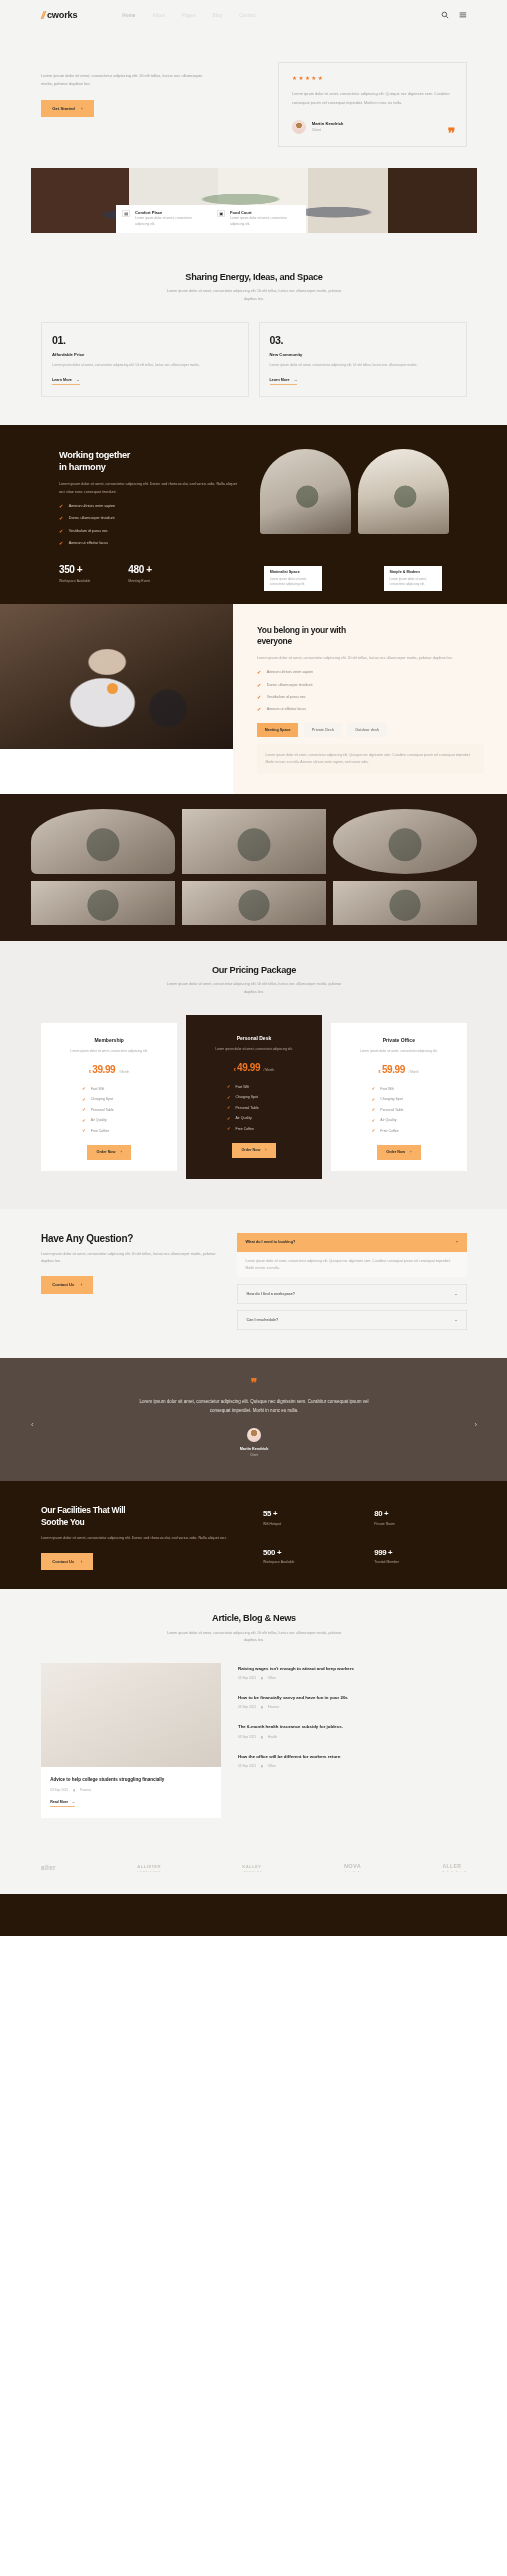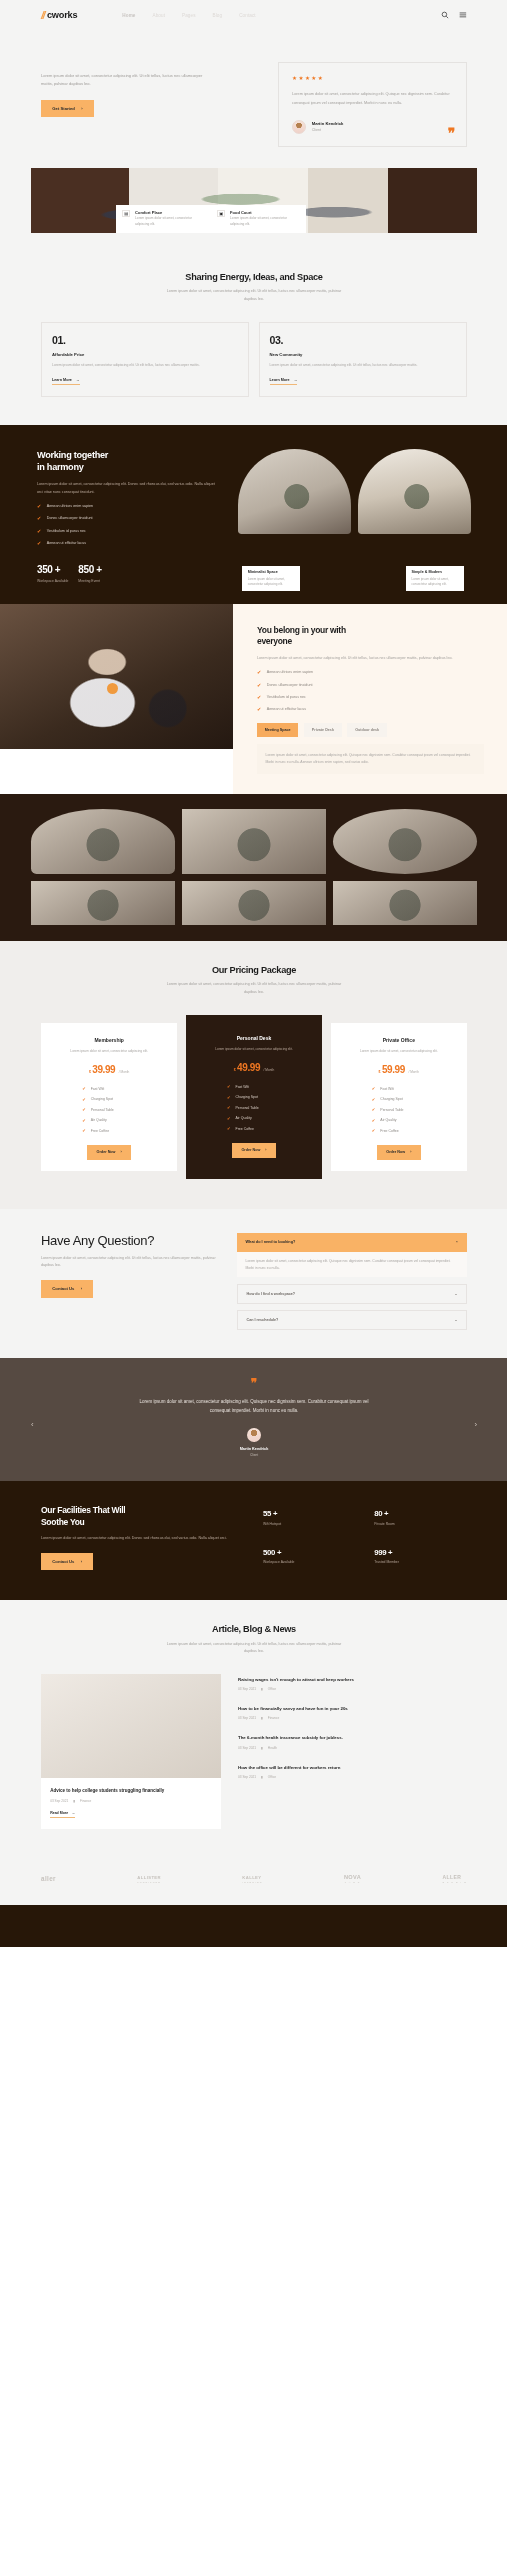--- a/index.html
+++ b/index.html
@@ -62,27 +62,27 @@
   .c3.dark .c3-n{color:#fff}
   .c3-t{font-size:4.2px;font-weight:700;margin-top:5.6px;color:#1f1f1f}
   .c3.dark .c3-t{color:#fff}
   .c3-d{font-size:3.4px;line-height:2;color:#a9a6a3;margin-top:5px}
   .c3.dark .c3-d{color:#b8a79a}
   .lm{display:inline-flex;gap:4.2px;align-items:center;font-size:3.7px;font-weight:700;color:#1f1f1f;
       border-bottom:0.7px solid #f0b878;padding-bottom:2.1px;margin-top:9.2px;cursor:pointer}
   .c3.dark .lm{color:#fff}
 
   
-  .work{background:#271708;padding:24px 37px 21px;display:flex;gap:21px;color:#fff}
+  .work{background:#271708;padding:24px 59px 21px;display:flex;gap:21px;color:#fff}
   .work-l{width:180px}
   .h2w{font-size:9.2px;line-height:1.34;font-weight:700;letter-spacing:-0.3px}
   .work-d{font-size:3.7px;line-height:2.1;color:#bbaa9c;margin-top:7.8px}
   .ck{display:flex;align-items:center;gap:5.6px;font-size:3.7px;color:#d7ccc3;margin-top:6.3px}
   .ck i{color:#ef7722;font-style:normal;font-size:5px}
-  .stats{display:flex;gap:10px;margin-top:18.3px}
+  .stats{display:flex;gap:38px;margin-top:18.3px}
   .st-n{font-size:10px;font-weight:700;letter-spacing:-0.4px;color:#fff}
   .st-l{font-size:3.4px;color:#b0a094;margin-top:3.5px}
   .work-r{flex:1;display:flex;gap:7px;position:relative;align-items:flex-start}
   .arch{flex:1;height:85px;border-radius:85px 85px 5.6px 5.6px;overflow:hidden;position:relative}
   .arch.a{background:linear-gradient(160deg,#d9d2c8,#b7ada0 55%,#6f6257)}
   .arch.b{background:linear-gradient(170deg,#efeae2,#cdc3b4 50%,#8b7f70)}
   .arch:after{content:"";position:absolute;inset:0;
      background:radial-gradient(circle at 52% 56%,rgba(45,60,40,.5) 0 16%,transparent 17%)}
   .mini{position:absolute;background:#fff;padding:4.2px 5.6px;width:58px;z-index:4}
   .mini.m1{left:4.2px;bottom:-8.5px}
@@ -136,21 +136,21 @@
   .feats{margin-top:10.6px;display:flex;flex-direction:column;gap:5.6px;align-items:center}
   .ft{display:flex;align-items:center;gap:5px;font-size:3.5px;color:#8e8a86;width:54px}
   .pc.feat .ft{color:#d7ccc3}
   .ft i{color:#ef7722;font-style:normal;font-size:4.2px}
   .obtn{margin-top:11.3px;display:inline-flex;align-items:center;gap:5px;background:#f9b265;
         font-size:3.7px;font-weight:700;color:#2b2b2b;padding:5.6px 9.2px;border:0;cursor:pointer}
 
   
   .quest{background:#f4f4f3;padding:24px 41px 28px;display:flex;gap:20px}
   .ql{width:176px}
-  .h2q{font-size:13px;font-weight:400;letter-spacing:-0.3px;color:#1c1c1c}
+  .h2q{font-size:10px;font-weight:700;letter-spacing:-0.3px;color:#1c1c1c}
   .ql-d{font-size:3.7px;line-height:2.05;color:#a3a09d;margin-top:7px}
   .qr{flex:1}
   .acc{background:#f9b265;color:#2b2b2b;font-size:3.8px;font-weight:700;padding:7px 8.5px;
        display:flex;justify-content:space-between;align-items:center;cursor:pointer}
   .acc-b{background:#faf8f6;padding:6.3px 8.5px;font-size:3.4px;line-height:1.9;color:#a9a6a3}
   .acc2{background:#f4f4f3;border:0.7px solid #e6e3e1;color:#6f6a66;font-size:3.7px;font-weight:700;
         padding:7px 8.5px;display:flex;justify-content:space-between;align-items:center;margin-top:6.3px;cursor:pointer}
 
   
   .testi{background:#564a42;padding:21px 41px 24px;text-align:center;color:#fff;position:relative}
@@ -158,21 +158,21 @@
   .t-txt{font-size:4.5px;line-height:2;color:#e8e2dd;margin:10px auto 0;max-width:233px}
   .t-av{width:14px;height:14px;border-radius:50%;margin:12.7px auto 0;background:
       radial-gradient(circle at 50% 36%,#b5814f 0 28%,transparent 29%),
       linear-gradient(#f6e2d8,#efd2c9)}
   .t-name{font-size:3.8px;font-weight:700;margin-top:5px}
   .t-role{font-size:3.2px;color:#c3bab3;margin-top:2.1px}
   .arrow{position:absolute;top:50%;font-size:7.8px;color:#cdc4bd;cursor:pointer}
   .arrow.l{left:31px}.arrow.r{right:31px}
 
   
-  .fac{background:#271708;padding:24px 41px 30px;display:flex;gap:28px;color:#fff}
+  .fac{background:#271708;padding:24px 41px 19px;display:flex;gap:28px;color:#fff}
   .fl{width:194px}
   .h2f{font-size:8.5px;line-height:1.35;font-weight:700;letter-spacing:-0.3px}
   .fl-d{font-size:3.7px;line-height:2.05;color:#bbaa9c;margin-top:7px}
   .fgrid{flex:1;display:grid;grid-template-columns:1fr 1fr;gap:15.5px 18.3px;padding-top:4.2px}
   .fn{font-size:7.8px;font-weight:700;letter-spacing:-0.3px}
   .fll{font-size:3.4px;color:#b0a094;margin-top:3.5px}
 
   
   .arts{background:#f4f4f3;padding:24px 41px 28px;text-align:center}
   .arow{display:flex;gap:17px;margin-top:18.3px;text-align:left}
@@ -321,21 +321,21 @@
             <i>✔</i>
             <span>Aenean ut efficitur lacus</span>
           </div>
       </div>
       <div class="stats">
         <div>
           <div class="st-n">350 +</div>
           <div class="st-l">Workspace Available</div>
         </div>
         <div>
-          <div class="st-n">850 +</div>
+          <div class="st-n">480 +</div>
           <div class="st-l">Meeting Event</div>
         </div>
       </div>
     </div>
     <div class="work-r">
       <div class="arch a"></div>
       <div class="arch b"></div>
       <div class="mini m1">
         <div class="mini-t">Minimalist Space</div>
         <div class="mini-d">Lorem ipsum dolor sit amet, consectetur adipiscing elit.</div>

